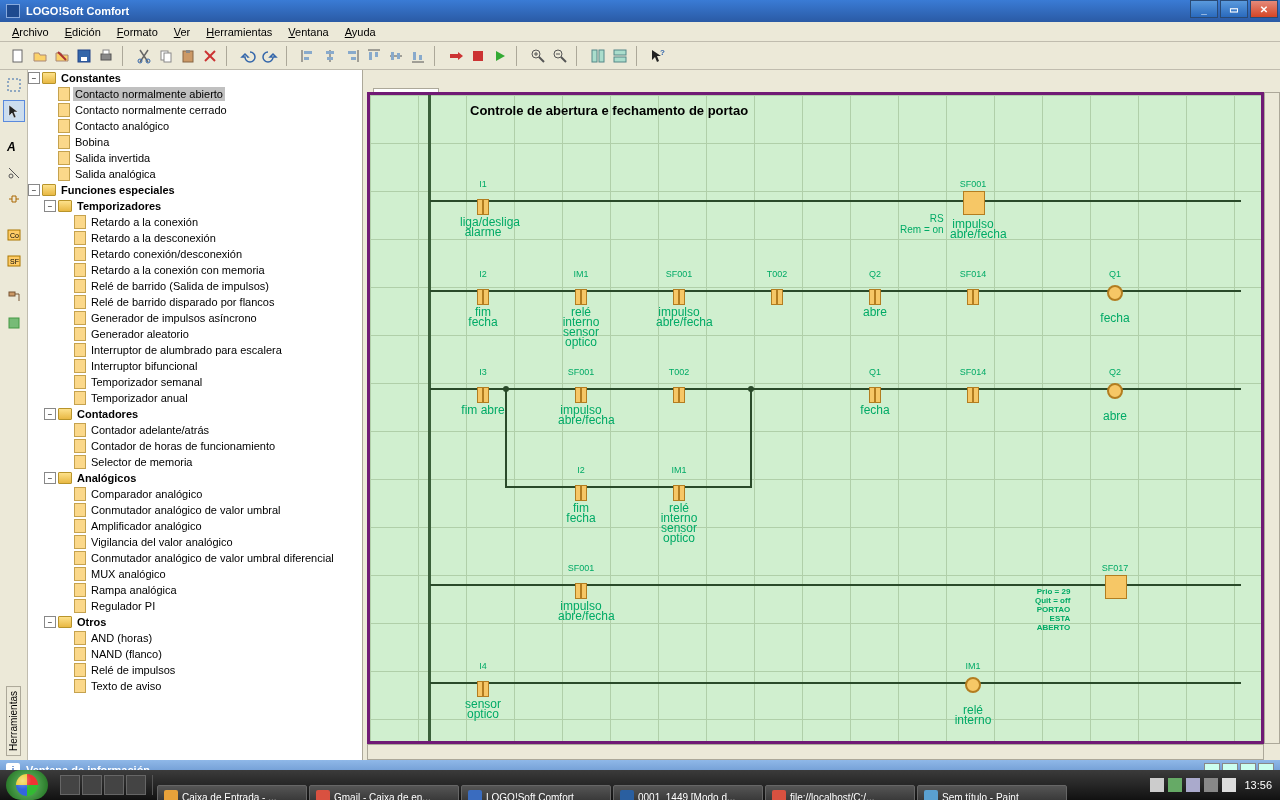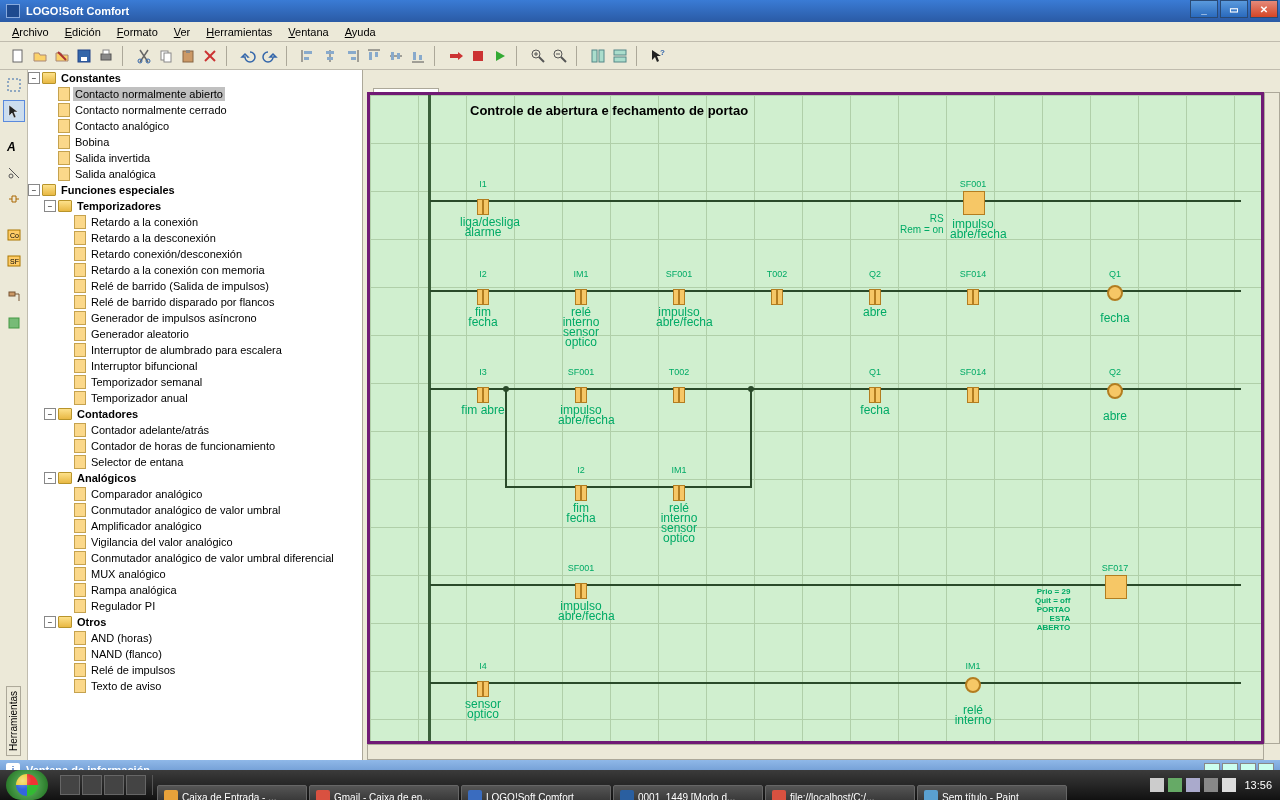--- a/index.html
+++ b/index.html
@@ -501,21 +501,21 @@
               <li>
                 <span class="ind" style="width: 32px;"></span>
                 <span class="toggle blank"></span>
                 <span class="block-icon"></span>
                 <span class="label">Contador de horas de funcionamiento</span>
               </li>
               <li>
                 <span class="ind" style="width: 32px;"></span>
                 <span class="toggle blank"></span>
                 <span class="block-icon"></span>
-                <span class="label">Selector de entana</span>
+                <span class="label">Selector de memoria</span>
               </li>
             </ul>
             <li>
               <span class="ind" style="width: 16px;"></span>
               <span class="toggle ">−</span>
               <span class="folder-icon"></span>
               <span class="label bold">Analógicos</span>
             </li>
             <ul>
               <li>

